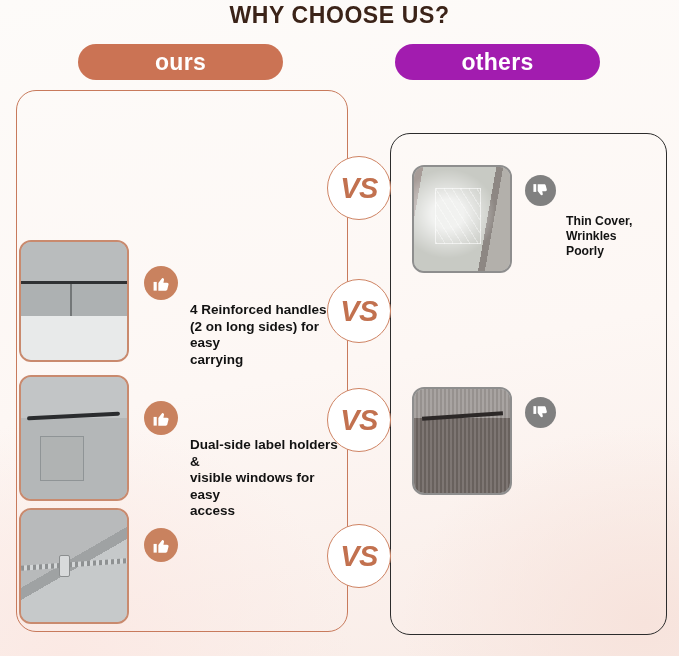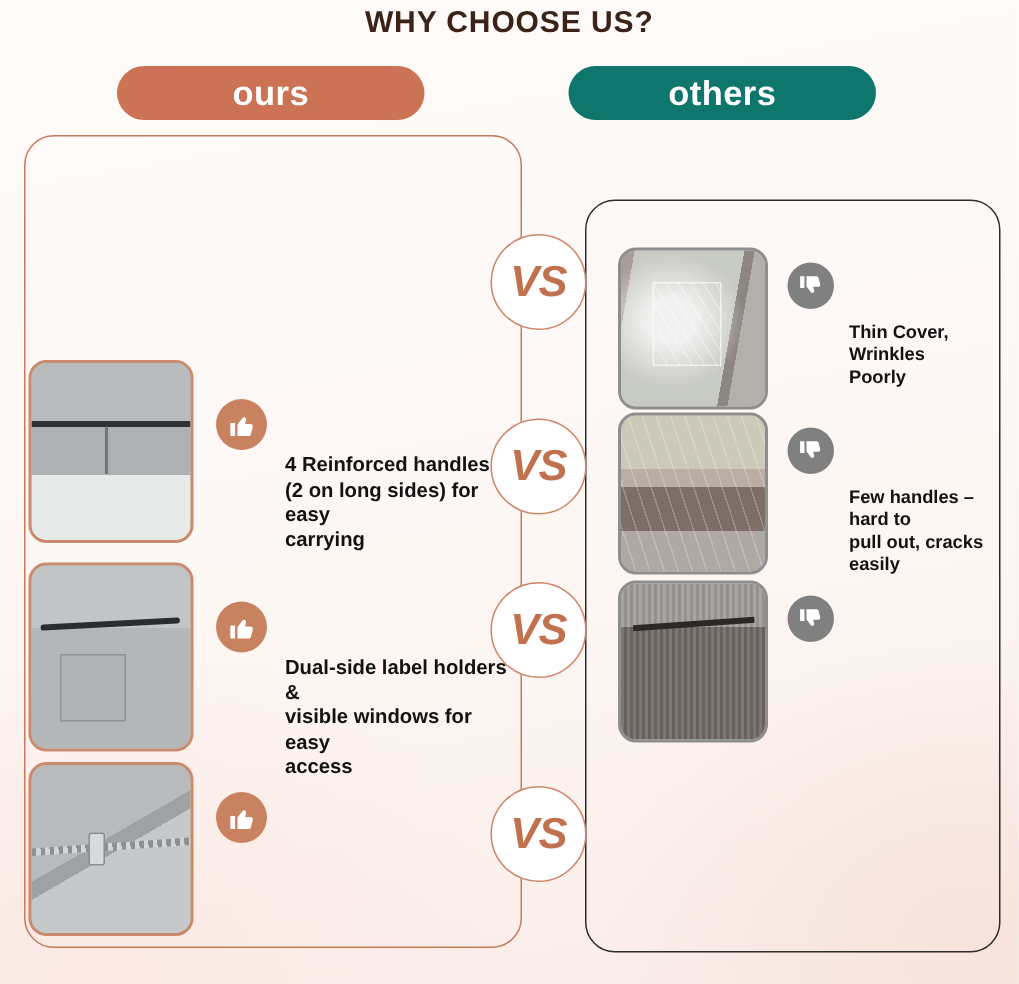--- a/index.html
+++ b/index.html
@@ -11,33 +11,33 @@
       linear-gradient(170deg,#fdfbf9 0%,#fdf7f4 55%,#f9ece7 100%);
     font-family:"Liberation Sans", sans-serif;
     overflow:hidden;position:relative;
   }
   .wrap{position:relative;width:679px;height:656px;}
 
   
   .title{
     position:absolute;top:0px;left:0;width:679px;
     text-align:center;
-    font-size:20px;font-weight:bold;letter-spacing:.6px;
+    font-size:23px;font-weight:bold;letter-spacing:.6px;
     color:#3b2318;
     line-height:30px;
   }
 
   
   .pill{
     position:absolute;height:36px;border-radius:18px;
     display:flex;align-items:center;justify-content:center;
     color:#ffffff;font-weight:bold;font-size:23px;letter-spacing:.3px;
   }
   .pill-ours{left:78px;top:44px;width:205px;background:#cb7354;}
-  .pill-others{left:379px;top:44px;width:205px;background:#0f766e;}
+  .pill-others{left:395px;top:44px;width:205px;background:#a21caf;}
 
   
   .panel{position:absolute;border-radius:20px;}
   .panel-ours{left:16px;top:90px;width:330px;height:540px;border:1.6px solid #c87a5c;}
   .panel-others{left:390px;top:133px;width:275px;height:500px;border:1.6px solid #2c2c2c;}
 
   
   .row{position:absolute;display:flex;align-items:flex-start;}
 
   
@@ -242,44 +242,29 @@
         <svg width="17" height="17" viewBox="0 0 24 24" fill="#ffffff">
             <path d="M2 3h4v11H2z"></path>
             <path d="M8 3h9.3c1 0 1.8.6 2 1.5l1.6 6.1c.3 1.2-.6 2.4-1.9 2.4h-4.6l.8 3.6c.2.9-.3 1.8-1.1 2.1-.7.3-1.5 0-1.9-.6L8 12.7z"></path>
           </svg>
       </div>
     </div>
     <div class="rowtext rowtext-others" style="margin-left:10px;padding-top:49px;">Thin Cover, Wrinkles
 Poorly</div>
   </div>
 
-  <div class="row" style="left:412px;top:275px;width:262px;">
+
+  <div class="row" style="left:412px;top:387px;width:262px;">
     <div class="photo photo-others" style="width:96px;height:104px;">
-      <div class="ph-inner art-fewh"></div>
+      <div class="ph-inner art-nolabel"></div>
     </div>
     <div style="margin-left:13px;padding-top:10px;">
       <div class="tbadge badge-down" style="width:31px;height:31px;">
         <svg width="17" height="17" viewBox="0 0 24 24" fill="#ffffff">
             <path d="M2 3h4v11H2z"></path>
             <path d="M8 3h9.3c1 0 1.8.6 2 1.5l1.6 6.1c.3 1.2-.6 2.4-1.9 2.4h-4.6l.8 3.6c.2.9-.3 1.8-1.1 2.1-.7.3-1.5 0-1.9-.6L8 12.7z"></path>
           </svg>
       </div>
     </div>
-    <div class="rowtext rowtext-others" style="margin-left:10px;padding-top:49px;">Few handles – hard to
-pull out, cracks easily</div>
-  </div>
-
-  <div class="row" style="left:412px;top:387px;width:262px;">
-    <div class="photo photo-others" style="width:96px;height:104px;">
-      <div class="ph-inner art-nolabel"></div>
-    </div>
-    <div style="margin-left:13px;padding-top:10px;">
-      <div class="tbadge badge-down" style="width:31px;height:31px;">
-        <svg width="17" height="17" viewBox="0 0 24 24" fill="#ffffff">
-            <path d="M2 3h4v11H2z"></path>
-            <path d="M8 3h9.3c1 0 1.8.6 2 1.5l1.6 6.1c.3 1.2-.6 2.4-1.9 2.4h-4.6l.8 3.6c.2.9-.3 1.8-1.1 2.1-.7.3-1.5 0-1.9-.6L8 12.7z"></path>
-          </svg>
-      </div>
-    </div>
   </div>
 
 
 </div>
 
 </body></html>

